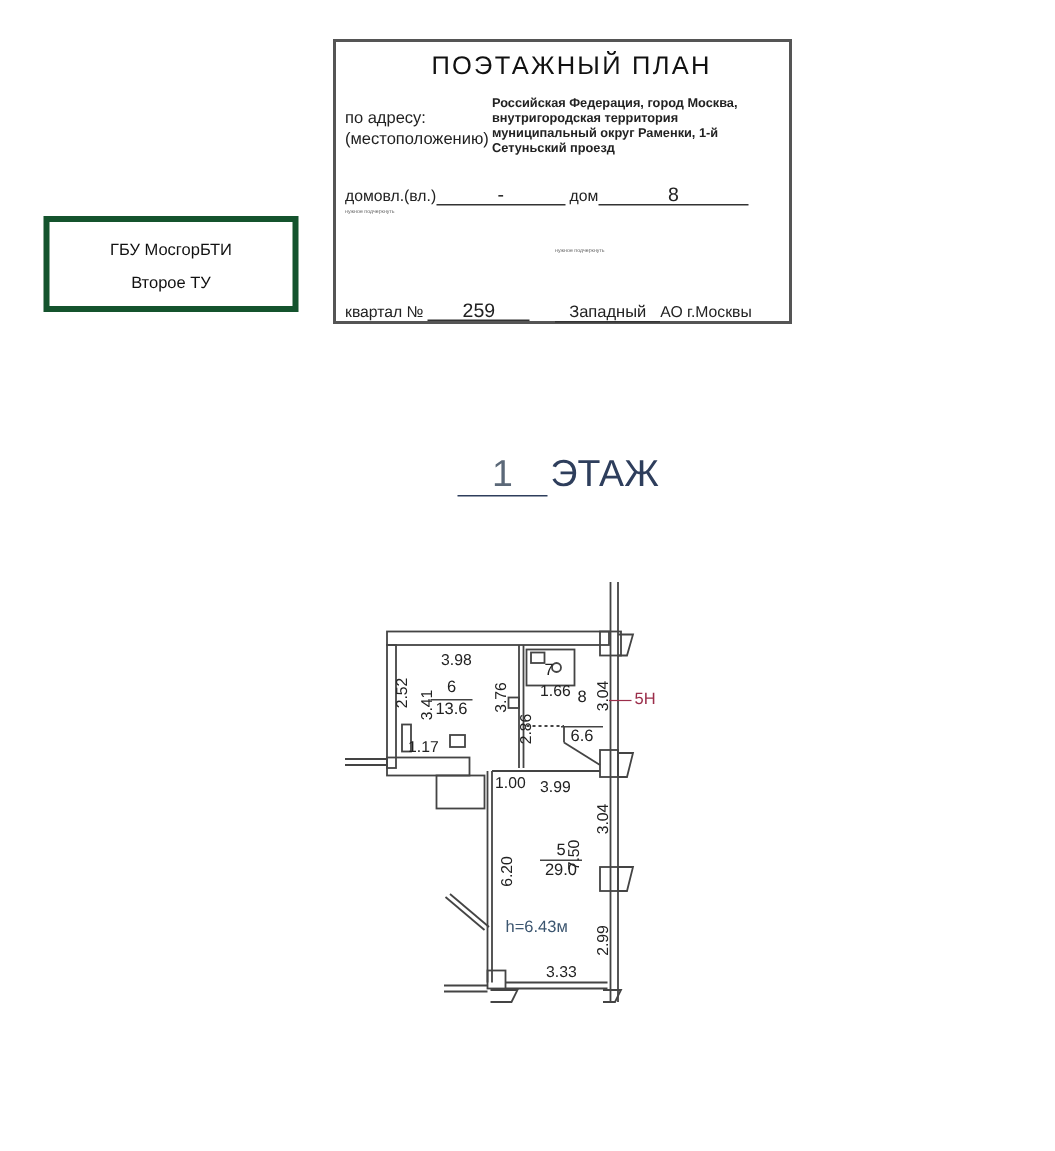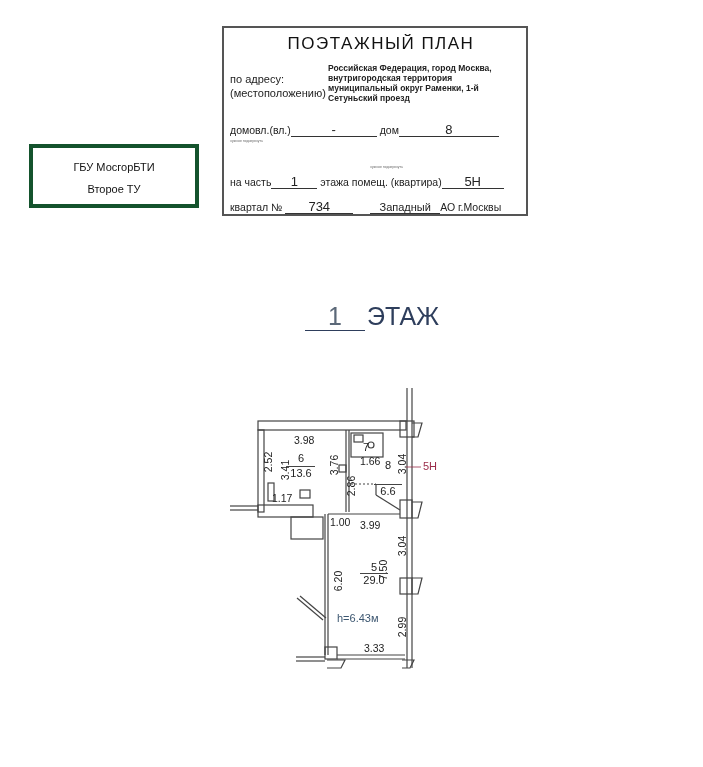--- a/index.html
+++ b/index.html
@@ -54,28 +54,24 @@
   </div>
 
   <div class="row" style="top:96px;">
     <span>домовл.(вл.)</span><span class="fill" style="width:86px;">-</span>
     <span>дом</span><span class="fill" style="width:100px;">8</span>
   </div>
   <div class="hint" style="left:6px; top:111px;">нужное подчеркнуть</div>
 
   <div class="hint" style="left:146px; top:137px;">нужное подчеркнуть</div>
 
-  <div class="row" style="top:148px;">
-    <span>на часть</span><span class="fill" style="width:46px;">1</span>
-    <span>этажа помещ. (квартира)</span><span class="fill" style="width:62px;">5Н</span>
-  </div>
 
   <div class="row" style="top:173px;">
     <span>квартал №</span>
-    <span class="fill" style="width:68px;">734</span>
+    <span class="fill" style="width:68px;">259</span>
     <span style="display:inline-block;width:14px;"></span><span class="fill" style="width:70px;font-size:11px;">Западный</span><span>АО г.Москвы</span>
   </div>
 </div>
 
 <div class="org">
   <div>ГБУ МосгорБТИ</div>
   <div>Второе ТУ</div>
 </div>
 
 <div class="floor-title">

